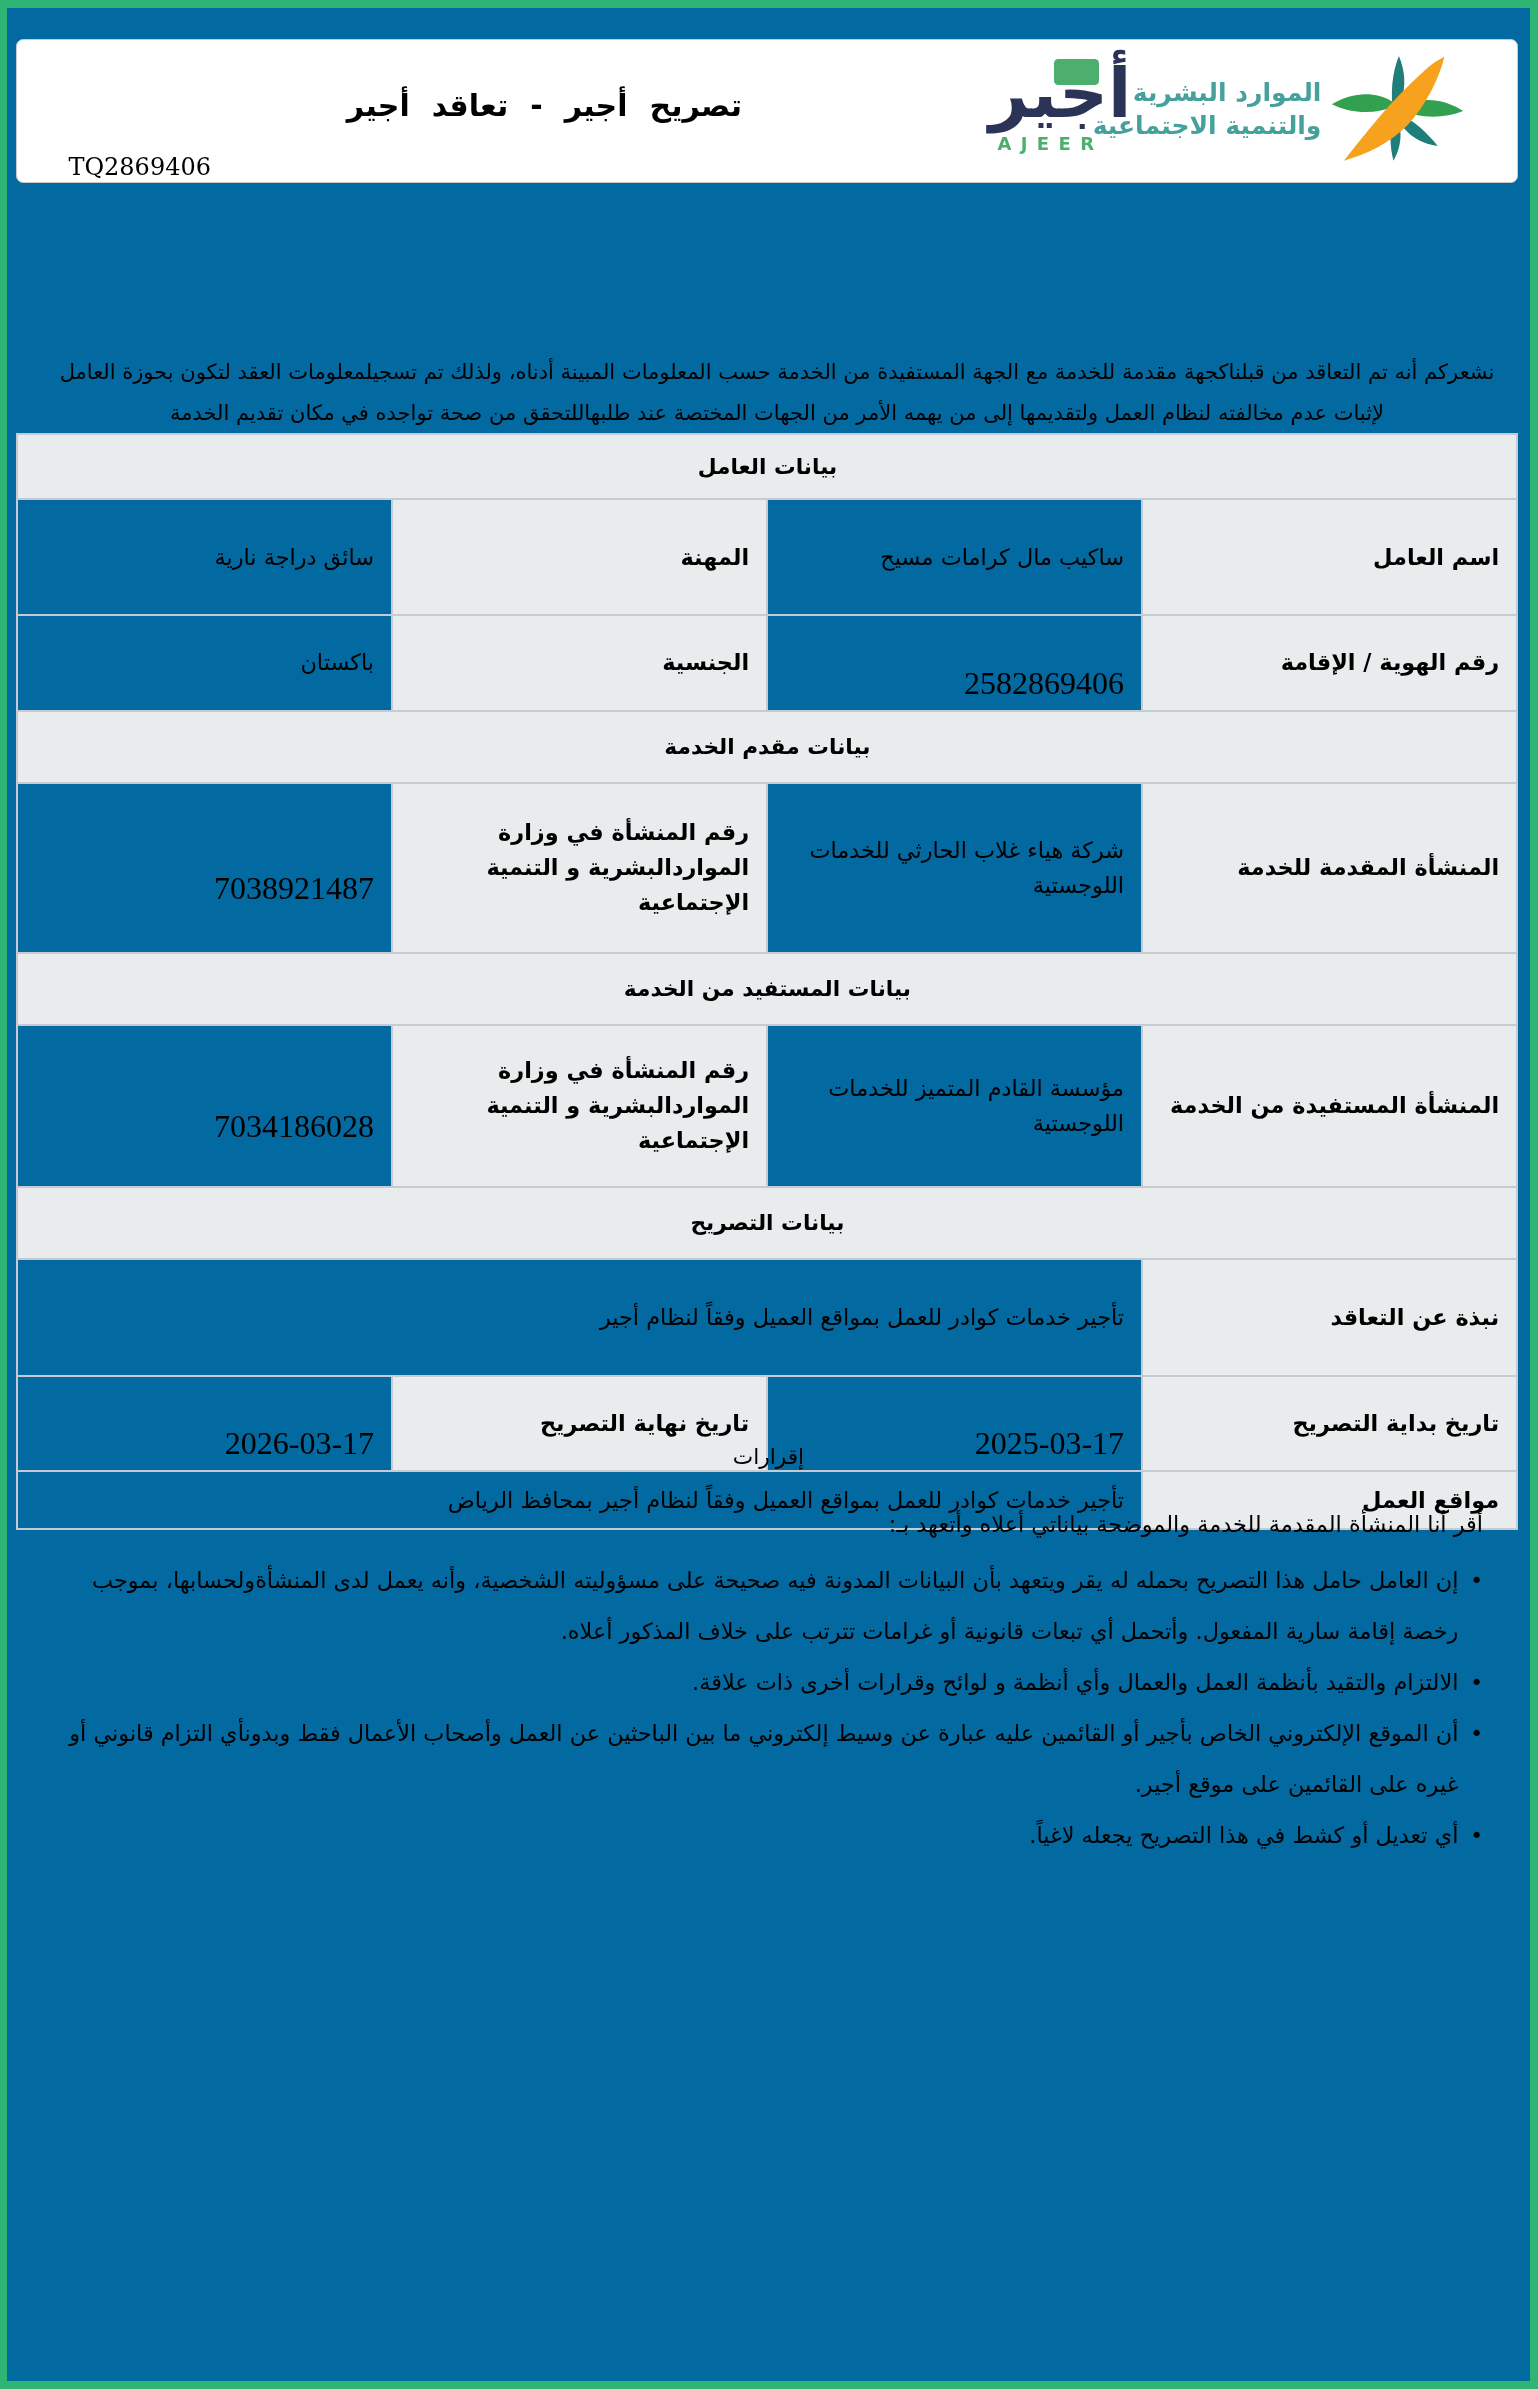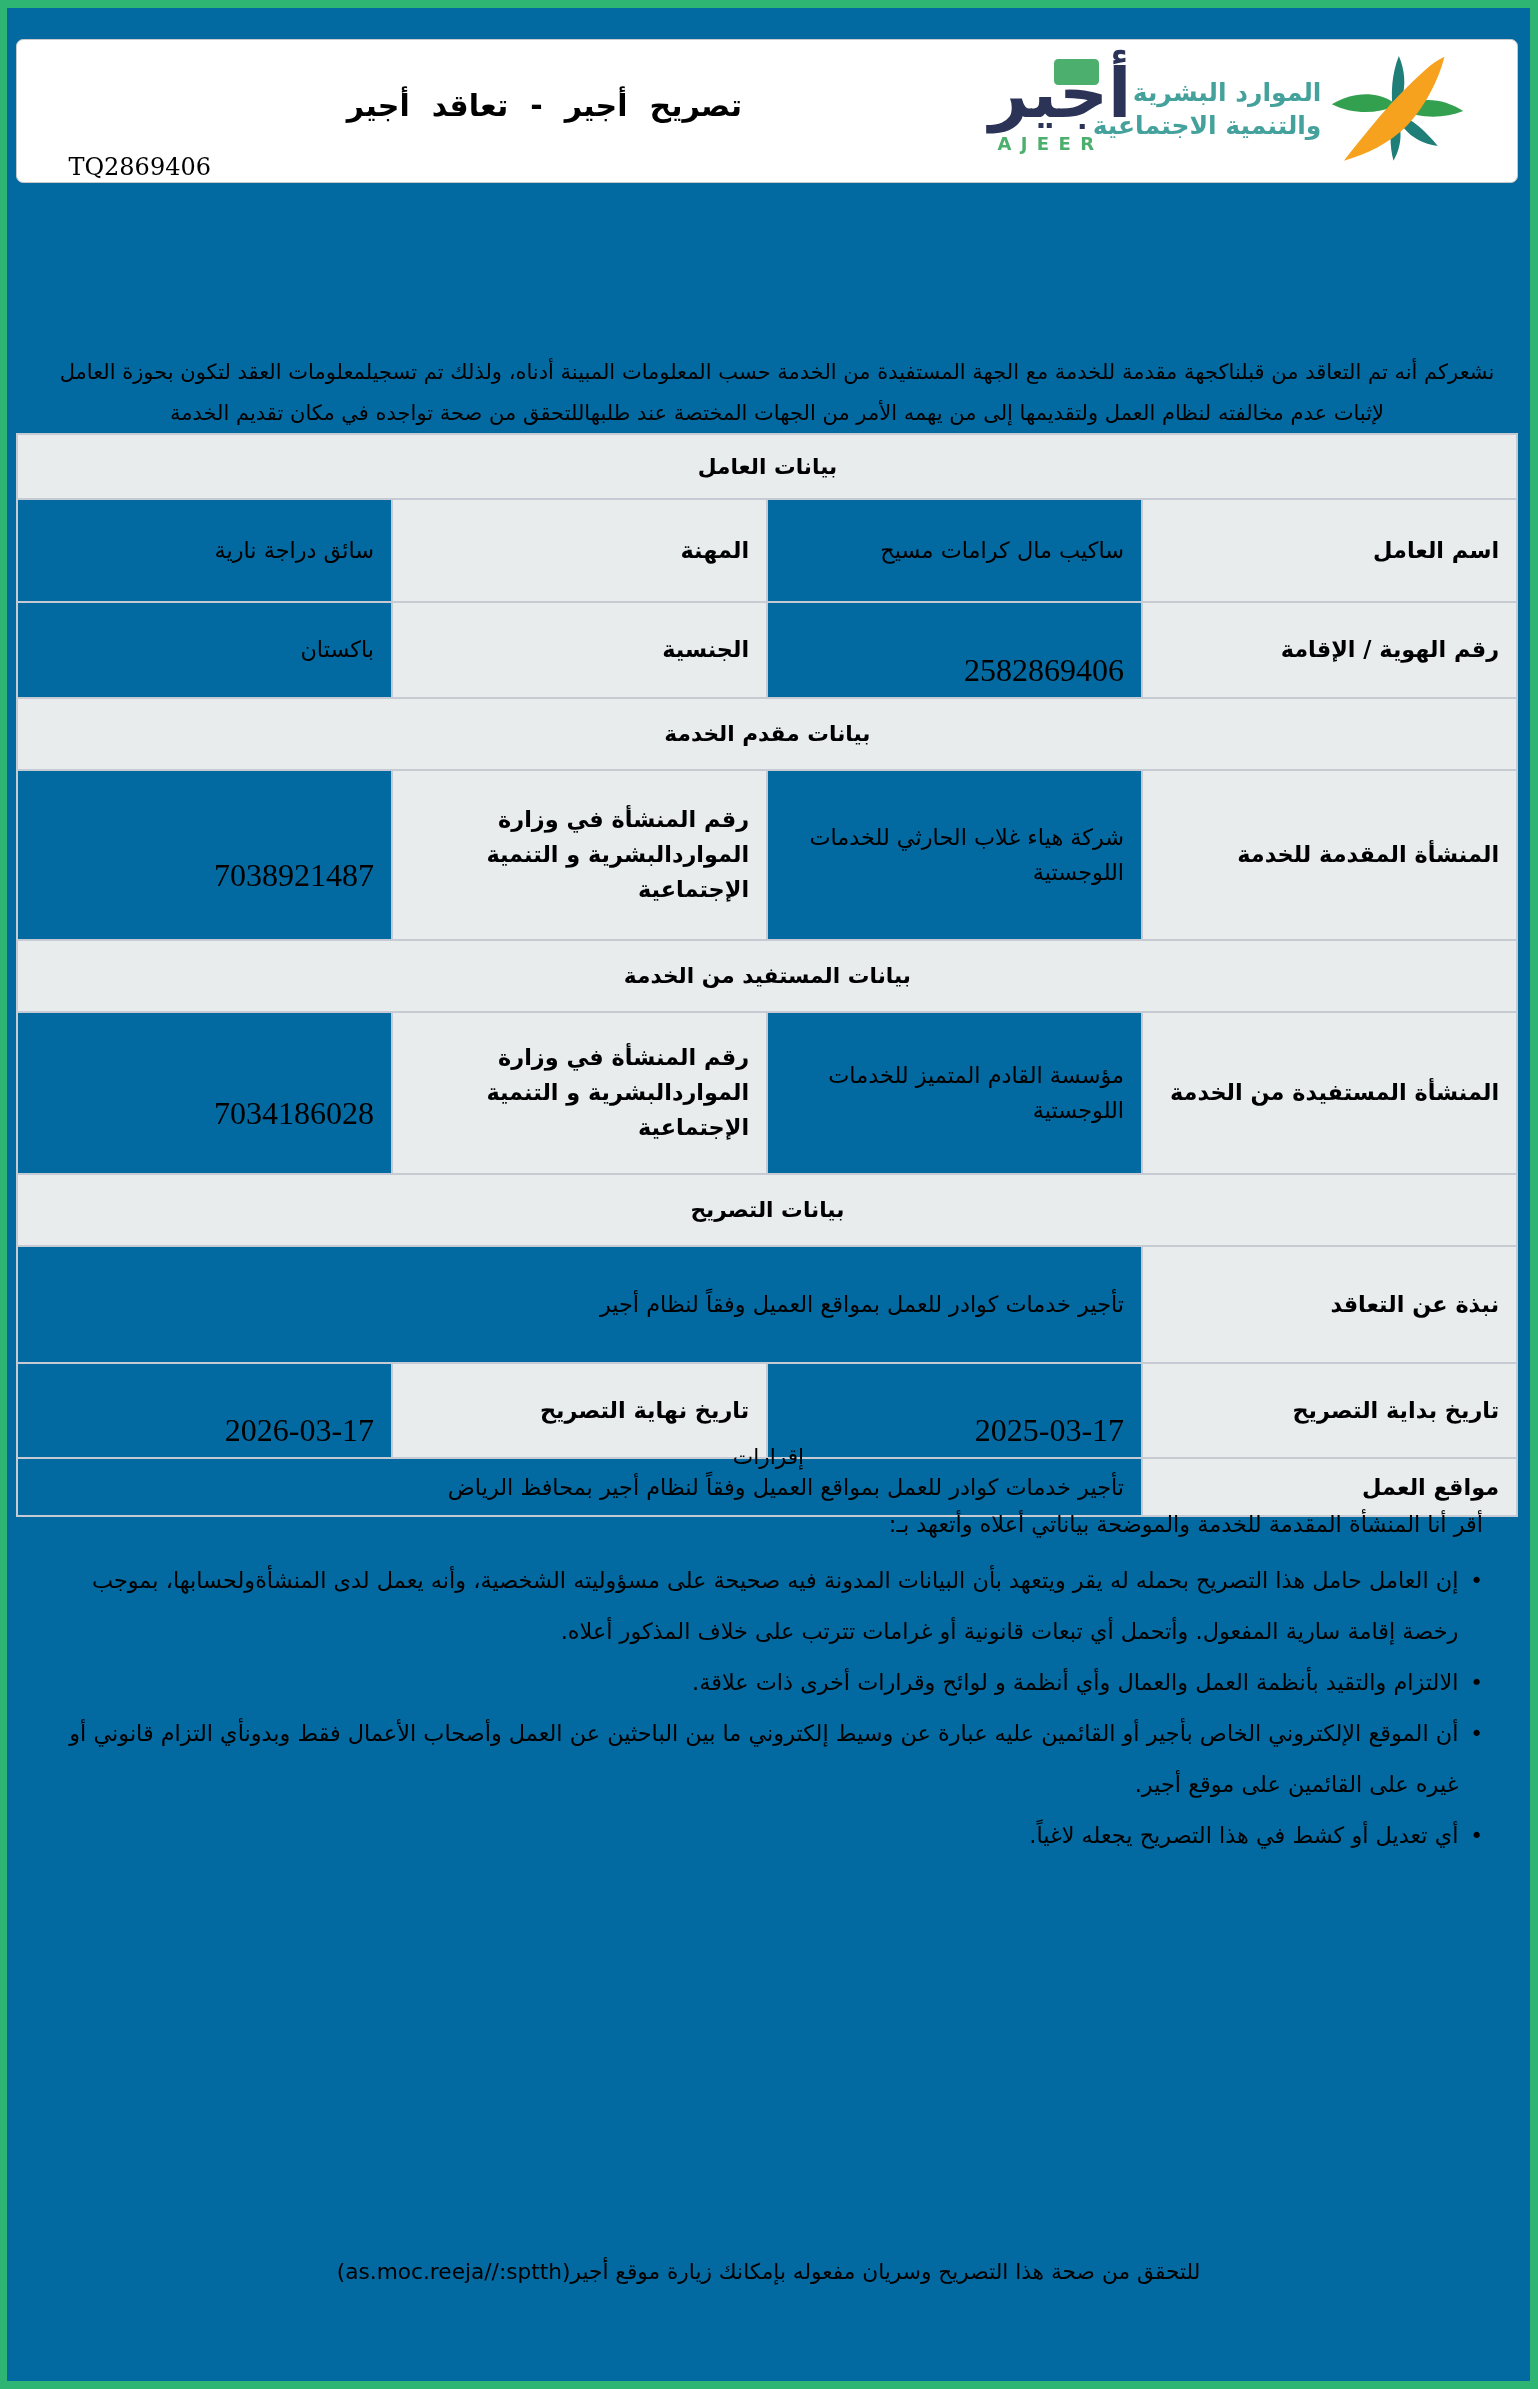--- a/index.html
+++ b/index.html
@@ -44,21 +44,21 @@
     position:absolute; top:425px; left:9.4px; width:1502px;
     border-collapse:collapse; table-layout:fixed; font-size:22.4px; line-height:35px;
   }
   .data-table td{
     border:2.2px solid var(--table-border); padding:5.8px 17.3px;
     vertical-align:middle; text-align:right; box-sizing:border-box; overflow:hidden;
   }
   .data-table td.sec{ background:var(--cell-bg); text-align:center; font-weight:bold; font-size:21.7px; }
   .data-table td.lbl{ background:var(--cell-bg); font-weight:bold; }
   .num{ font-family:Liberation Serif, serif; font-size:32px; direction:ltr; unicode-bidi:embed; display:inline-block;margin-top:44px; }
-  .rh90 td{height:65px;} .rh100 td{height:72px;} .rh135 td{height:103px;} .rh75 td{height:54px;}
+  .rh90 td{height:65px;} .rh100 td{height:72px;} .rh135 td{height:116px;} .rh75 td{height:54px;}
   .rh235 td{height:170px;} .rh225 td{height:162px;} .rh130 td{height:117px;} .rh115 td{height:83px;} .rh80 td{height:58px;}
   
   .decl-title{ position:absolute; top:1436px; left:0; width:100%; text-align:center; font-size:21.7px; }
   .decl-intro{ position:absolute; top:1503px; right:47px; left:47px; text-align:right; font-size:22.4px; }
   .decl-list{ position:absolute; top:1547px; right:47px; left:47px; margin:0; padding:0; list-style:none; font-size:22.4px; }
   .decl-list li{ display:flex; line-height:51px; }
   .decl-list .bullet{ flex:0 0 24.6px; font-size:21.7px; }
   .decl-list .decl-text{ flex:1; text-align:right; }
   
   .footer-verify{ position:absolute; top:2251px; left:0; width:100%; text-align:center; font-size:21.7px; }
@@ -176,16 +176,15 @@
     <li>
       <span class="bullet">•</span>
       <span class="decl-text">أن الموقع الإلكتروني الخاص بأجير أو القائمين عليه عبارة عن وسيط إلكتروني ما بين الباحثين عن العمل وأصحاب الأعمال فقط وبدونأي التزام قانوني أو غيره على القائمين على موقع أجير.</span>
     </li>
     <li>
       <span class="bullet">•</span>
       <span class="decl-text">أي تعديل أو كشط في هذا التصريح يجعله لاغياً.</span>
     </li>
   </ul>
 
-  <div class="footer-verify">للتحقق من صحة هذا التصريح وسريان مفعوله بإمكانك زيارة موقع أجير(as.moc.reeja//:sptth)</div>
 
 </div>
 
 
 </body></html>

